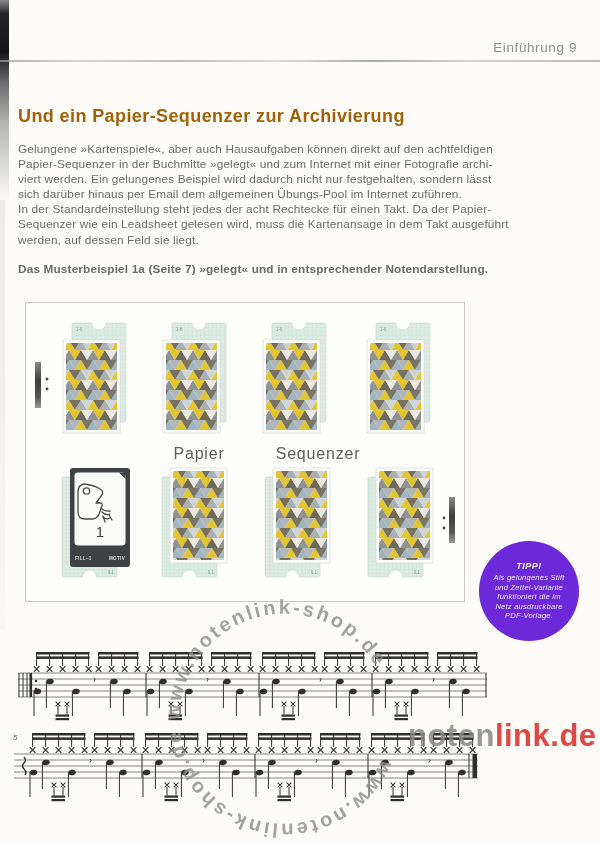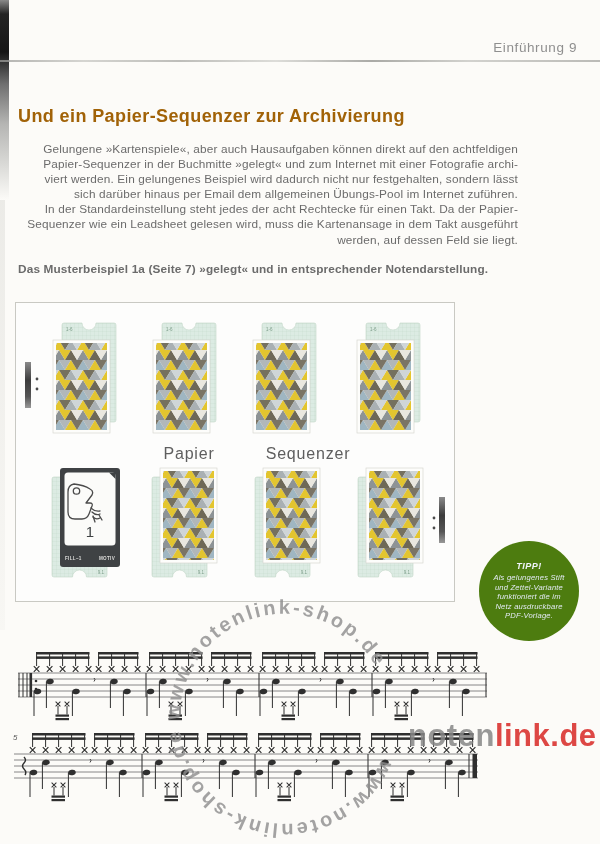--- a/index.html
+++ b/index.html
@@ -26,32 +26,32 @@
     position:absolute;top:60px;left:0;width:600px;height:2px;
     background:linear-gradient(90deg,#9c9c99 0%,#c8c8c4 14%,#a9a9a5 30%,#d2d2ce 46%,#8f8f8b 62%,#c4c4c0 78%,#a5a5a1 100%);
     opacity:.75;
   }
   .title{
     position:absolute;left:18px;top:106px;width:520px;
     font-size:18px;font-weight:700;letter-spacing:.4px;color:#a16207;
   }
   .body-text{
     position:absolute;left:18px;top:142px;width:500px;
-    font-size:11.8px;line-height:15.1px;letter-spacing:.15px;color:#6b6b6b;text-align:right;
+    font-size:11.8px;line-height:15.1px;letter-spacing:.15px;color:#6b6b6b;
   }
   .body-text2{
     position:absolute;left:18px;top:262px;width:520px;
     font-size:11.8px;letter-spacing:.15px;color:#6b6b6b;font-weight:bold;
   }
-  .figure-wrap{position:absolute;left:15px;top:302px;width:440px;height:300px;border-radius:11px;}
+  .figure-wrap{position:absolute;left:25px;top:302px;width:440px;height:300px;border-radius:11px;}
   .music-wrap{position:absolute;left:0;top:630px;width:600px;height:214px;}
   .wm-wrap{position:absolute;left:0;top:580px;width:600px;height:264px;pointer-events:none;}
   .tip-badge{
     position:absolute;left:479px;top:541px;width:100px;height:100px;border-radius:50%;
-    background:#4d7c0f;z-index:5;text-align:center;
+    background:#6d28d9;z-index:5;text-align:center;
     color:#e3eaf4;font-style:italic;
     display:flex;flex-direction:column;justify-content:center;
   }
   .tip-title{font-size:9px;font-weight:700;letter-spacing:.5px;margin-bottom:2px;color:#f0f4fa;}
   .tip-line{font-size:7.6px;line-height:9.4px;letter-spacing:.2px;}
 </style>
 </head>
 <body>
 
 <div id="page">

